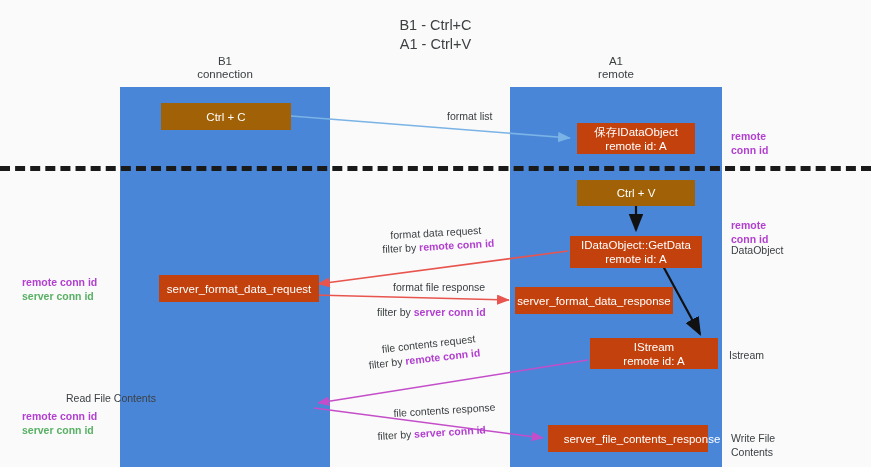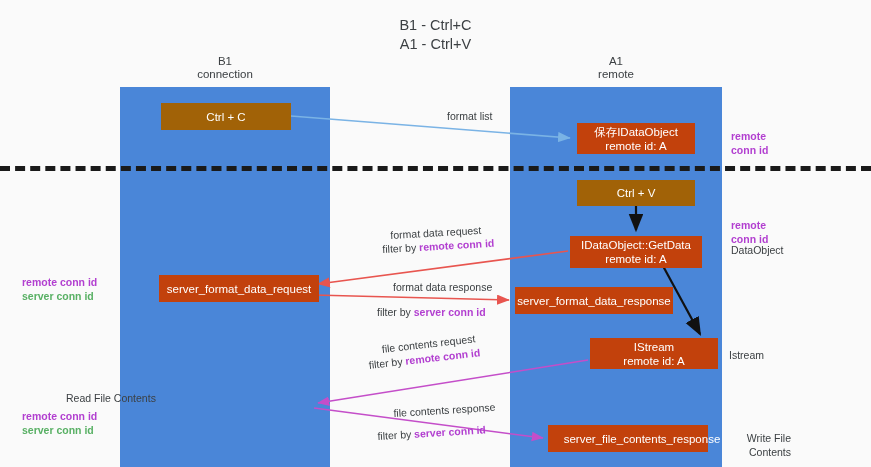--- a/index.html
+++ b/index.html
@@ -67,21 +67,21 @@
   
   .side{font-size:10.5px;line-height:13.5px;}
   .side .purple{color:#b23fd0;font-weight:bold;}
   .side .green{color:#58b064;font-weight:bold;}
   .side .plain{color:#3c4043;}
 
   .s-rc1{left:731px;top:122px;}
   .s-rc2{left:731px;top:211px;}
   .s-dataobject{left:731px;top:236px;}
   .s-istream{left:729px;top:341px;}
-  .s-write{left:731px;top:424px;text-align:right;}
+  .s-write{left:731px;top:424px;}
 
   .s-left1{left:22px;top:268px;}
   .s-readfile{left:22px;top:384px;padding-left:44px;}
   .s-left2{left:22px;top:402px;}
 
   
   .cap{
     font-size:10.5px;line-height:14px;white-space:nowrap;
     color:#3c4043;transform-origin:left top;
   }
@@ -189,21 +189,21 @@
     <div class="green">server conn id</div>
   </div>
 
   <div class="abs cap c-formatlist">format list</div>
 
   <div class="abs cap c-fdreq">format data request</div>
   <div class="abs cap c-fdreq2">
     <span>filter by </span><span class="purple">remote conn id</span>
   </div>
 
-  <div class="abs cap c-fdresp">format data response</div>
+  <div class="abs cap c-fdresp">format file response</div>
   <div class="abs cap c-fdresp2">
     <span>filter by </span><span class="purple">server conn id</span>
   </div>
 
   <div class="abs cap c-fcreq">file contents request</div>
   <div class="abs cap c-fcreq2">
     <span>filter by </span><span class="purple">remote conn id</span>
   </div>
 
   <div class="abs cap c-fcresp">file contents response</div>

